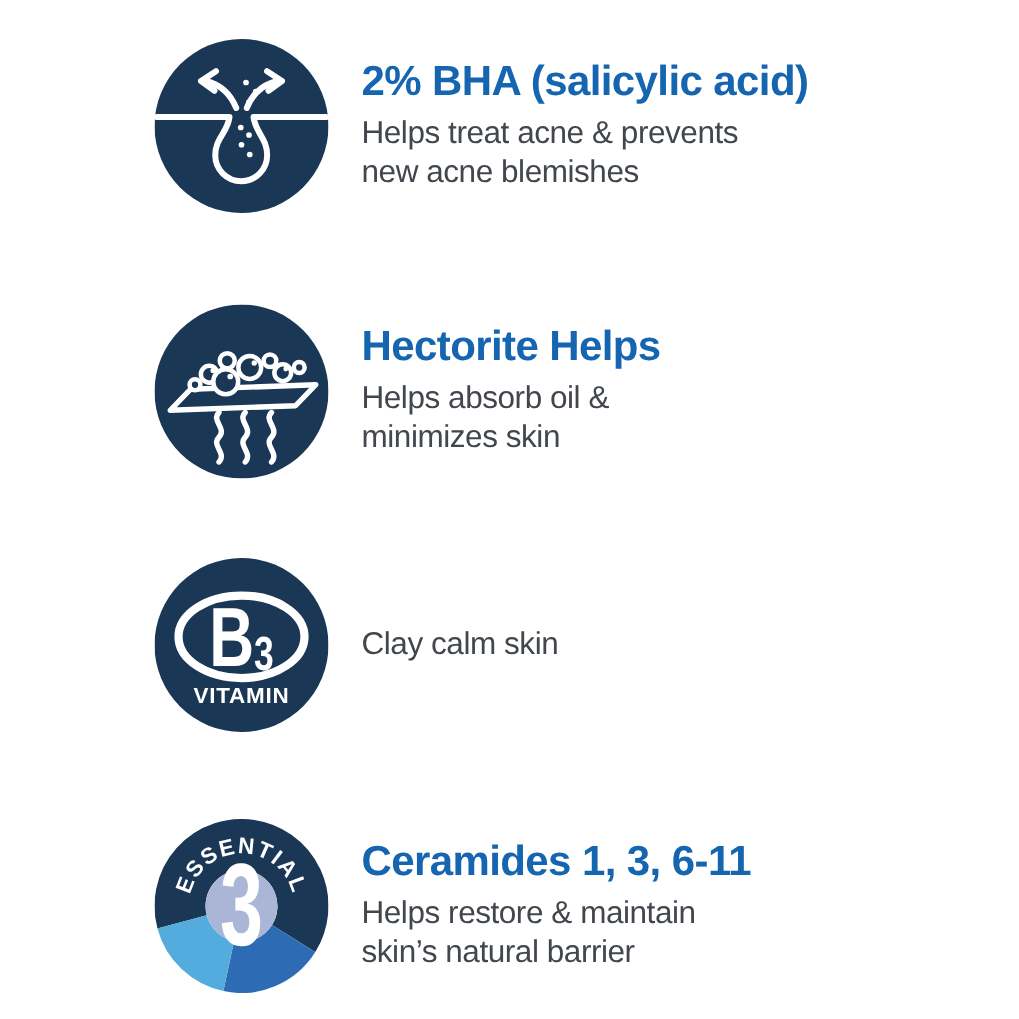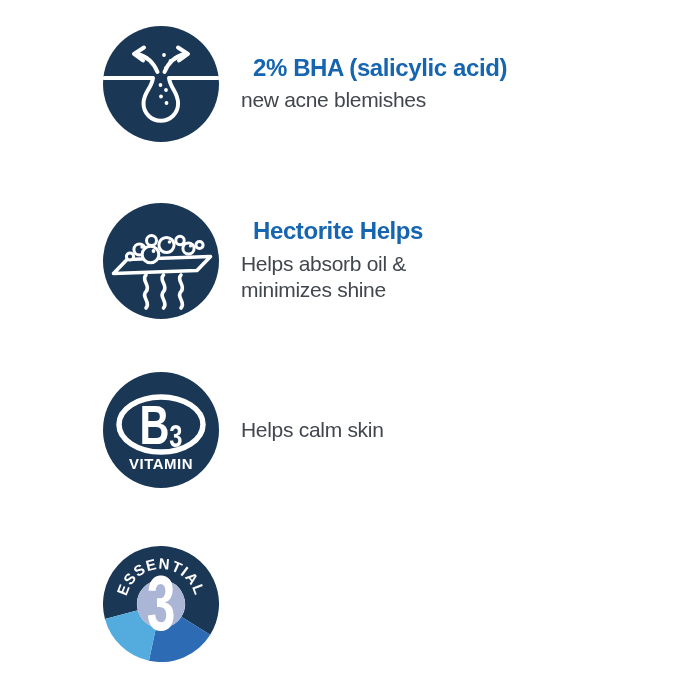--- a/index.html
+++ b/index.html
@@ -6,21 +6,21 @@
   .canvas{
     position:relative;width:679px;height:679px;background:#fff;overflow:hidden;
     font-family:"Liberation Sans",sans-serif;
   }
   .row{position:absolute;left:103px;width:520px;height:116px;display:flex;align-items:center;gap:22px;}
   .row-1{top:26px;} .row-2{top:203px;} .row-3{top:372px;text-align:center;} .row-4{top:546px;}
   .icon{flex:0 0 116px;width:116px;height:116px;}
   .icon svg{display:block;width:116px;height:116px;}
   .txt{display:flex;flex-direction:column;justify-content:center;}
   .title{
-    margin:0 0 6px 12px;font-size:24px;font-weight:bold;letter-spacing:-0.4px;
+    margin:0 0 6px 0;font-size:28px;font-weight:bold;letter-spacing:-0.4px;
     color:var(--title-blue);white-space:nowrap;line-height:1.1;
   }
   .desc{font-size:21px;line-height:26.5px;letter-spacing:-0.3px;color:var(--body-gray);white-space:nowrap;}
   
   .navy-fill{fill:var(--navy);}
   .wstroke{stroke:#fff;fill:none;stroke-linecap:round;stroke-linejoin:round;}
   .sw4{stroke-width:4;} .sw36{stroke-width:3.6;} .sw55{stroke-width:5.5;}
   .wdot{fill:#fff;stroke:none;}
   .bubble{fill:var(--navy);stroke:#fff;stroke-width:3;}
   .wtext{fill:#fff;font-family:"Liberation Sans",sans-serif;font-weight:bold;}
@@ -50,20 +50,21 @@
         <circle class="wdot" cx="67.5" cy="35" r="1.9"></circle>
         <circle class="wdot" cx="61" cy="29" r="1.9"></circle>
         <circle class="wdot" cx="57.5" cy="59" r="1.9"></circle>
         <circle class="wdot" cx="63" cy="64" r="1.9"></circle>
         <circle class="wdot" cx="58" cy="70.5" r="1.9"></circle>
         <circle class="wdot" cx="63.5" cy="77" r="1.9"></circle>
       </svg>
     </div>
     <div class="txt">
       <h2 class="title">2% BHA (salicylic acid)</h2>
+      <div class="desc">Helps treat acne &amp; prevents</div>
       <div class="desc">new acne blemishes</div>
     </div>
   </section>
 
   <section class="row row-2">
     <div class="icon">
       <svg viewBox="0 0 116 116" aria-hidden="true">
         <circle class="navy-fill" cx="58" cy="58" r="58"></circle>
         <path class="wstroke sw36" d="M10.5 70.5 L24 56.5 L107.5 53.5 L94 67.5 Z"></path>
         <path class="wstroke sw36" d="M43 72 c-5.5 5.5 5.5 10.5 0 16.5 c-5.5 5.5 5.5 10.5 0 16.5"></path>
@@ -79,37 +80,37 @@
         <circle class="bubble" cx="96.5" cy="42" r="3.6"></circle>
         <circle class="wdot" cx="39" cy="44" r="1.7"></circle>
         <circle class="wdot" cx="50.5" cy="48" r="1.9"></circle>
         <circle class="wdot" cx="66.5" cy="39" r="1.8"></circle>
         <circle class="wdot" cx="87.5" cy="43" r="1.6"></circle>
       </svg>
     </div>
     <div class="txt">
       <h2 class="title">Hectorite Helps</h2>
       <div class="desc">Helps absorb oil &amp;</div>
-      <div class="desc">minimizes shine</div>
+      <div class="desc">minimizes skin</div>
     </div>
   </section>
 
   <section class="row row-3">
     <div class="icon">
       <svg viewBox="0 0 116 116" aria-hidden="true">
         <circle class="navy-fill" cx="58" cy="58" r="58"></circle>
         <ellipse class="wstroke sw55" cx="58" cy="52.5" rx="42" ry="27.5"></ellipse>
         <g transform="translate(58 0) scale(0.74 1) translate(-58 0)">
           <text class="wtext" x="58" y="72" font-size="56" text-anchor="middle"><tspan>B</tspan><tspan font-size="32" dy="3">3</tspan></text>
         </g>
         <text class="wtext" x="58" y="96.5" font-size="14.5" text-anchor="middle" letter-spacing="0.5" textLength="64" lengthAdjust="spacingAndGlyphs">VITAMIN</text>
       </svg>
     </div>
     <div class="txt">
-      <div class="desc">Helps calm skin</div>
+      <div class="desc">Clay calm skin</div>
     </div>
   </section>
 
   <section class="row row-4">
     <div class="icon">
       <svg viewBox="0 0 116 116" aria-hidden="true">
         <defs>
           <path id="tp-top" d="M23 58 A35 35 0 1 1 93 58"></path>
           <path id="tp-bottom" d="M11.02 75.10 A50 50 0 1 0 104.98 75.10"></path>
         </defs>
@@ -121,15 +122,20 @@
           <text class="wtext" x="0" y="26" font-size="78" text-anchor="middle">3</text>
         </g>
         <text class="wtext" font-size="15" letter-spacing="1.2" text-anchor="middle">
           <textPath href="#tp-top" startOffset="50%">ESSENTIAL</textPath>
         </text>
         <text class="wtext" font-size="14" letter-spacing="1.8" text-anchor="middle">
           <textPath href="#tp-bottom" startOffset="50%">CERAMIDES</textPath>
         </text>
       </svg>
     </div>
+    <div class="txt">
+      <h2 class="title">Ceramides 1, 3, 6-11</h2>
+      <div class="desc">Helps restore &amp; maintain</div>
+      <div class="desc">skin’s natural barrier</div>
+    </div>
   </section>
 
 </div>
 
 </body></html>

